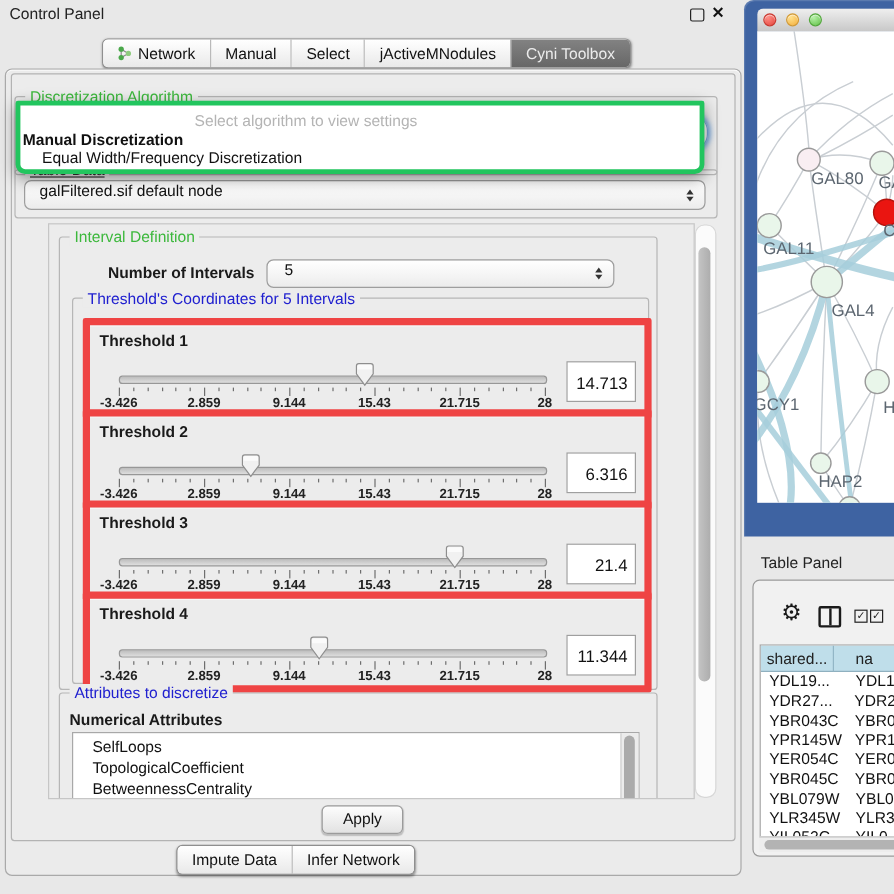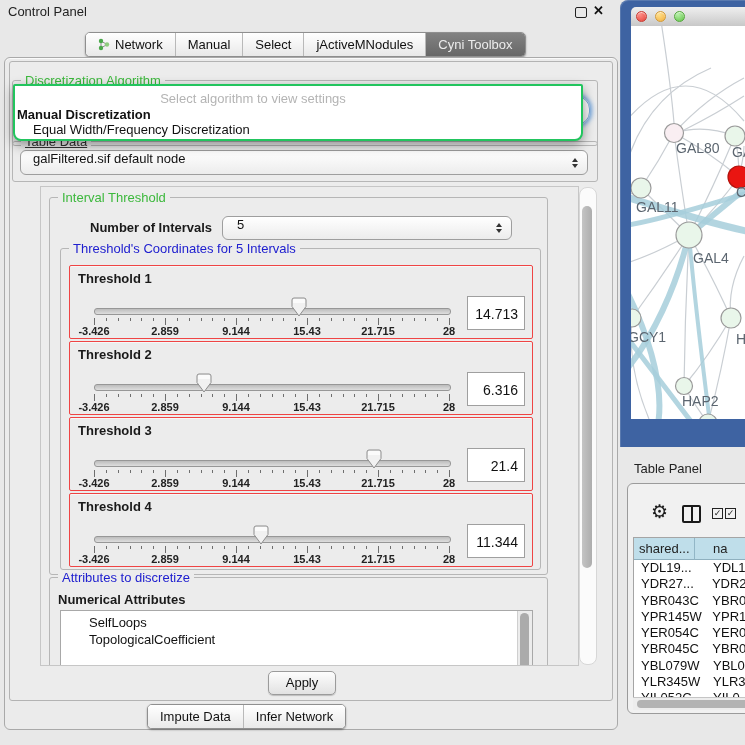--- a/index.html
+++ b/index.html
@@ -24,40 +24,40 @@
   .gtitle{position:absolute;top:-8px;left:8px;background:#ececec;padding:0 4px;font-size:13px;white-space:nowrap;}
   .g-green{color:#3cb83c;} .g-blue{color:#2020cf;} .g-plain{color:#333;text-decoration:underline;}
   .combo{background:linear-gradient(#ffffff,#ececec);border:1px solid #9e9e9e;border-radius:6px;
          font-size:13px;color:#111;display:flex;}
   .spin{position:absolute;right:9px;top:50%;transform:translateY(-50%);display:flex;flex-direction:column;gap:2px;}
   .spin i{display:block;width:0;height:0;border-left:3.5px solid transparent;border-right:3.5px solid transparent;}
   .spin .up{border-bottom:4px solid #333;}
   .spin .dn{border-top:4px solid #333;}
   .algo-combo{left:20px;top:96px;width:568px;height:27px;border-radius:13px;
               border:1px solid #79a5d8;box-shadow:0 0 4px 2px rgba(92,152,219,.85);}
-  .popup{left:13px;top:84px;width:566px;height:53px;background:#fff;border:2px solid #22c55e;
+  .popup{left:13px;top:84px;width:566px;height:53px;background:#fff;border:4px solid #22c55e;
          border-radius:2px 2px 8px 8px;box-shadow:0 4px 12px rgba(0,0,0,.4);}
   .popup .ph{position:absolute;top:5px;left:0;right:90px;text-align:center;color:#b4b4b4;font-size:13px;}
   .popup .opt{position:absolute;left:2px;font-size:13px;color:#111;white-space:nowrap;}
   .popup .opt.bold{font-weight:bold;}
   .viewport{left:40px;top:186px;width:537px;height:478px;overflow:hidden;border:1px solid #c6c6c6;background:#ececec;}
   .vscroll{left:579px;top:187px;width:16px;height:476px;background:#fbfbfb;border:1px solid #d7d7d7;border-radius:8px;}
   .vthumb{position:absolute;left:2px;width:10px;border-radius:5px;background:linear-gradient(90deg,#c4c4c4,#adadad);}
-  .thr-panel{position:absolute;left:8px;width:462px;height:72px;border:1px solid #ef4444;border-radius:2px;
+  .thr-panel{position:absolute;left:8px;width:462px;height:72px;border:6px solid #ef4444;border-radius:2px;
              background:#ececec;box-shadow:inset 0 1px 0 #f7f7f7;}
   .thr-label{position:absolute;left:8px;top:5px;font-size:13px;font-weight:bold;color:#1a1a1a;}
   .track{position:absolute;left:24px;top:42px;width:355px;height:5px;border-radius:3px;
          background:linear-gradient(#bdbdbd,#dedede);border:1px solid #979797;}
   .tick{position:absolute;width:1px;background:#6e6e6e;}
   .ticklab{position:absolute;transform:translateX(-50%);font-size:11px;font-weight:600;color:#222;white-space:nowrap;}
   .valbox{position:absolute;left:397px;top:30px;width:58px;height:34px;background:#fff;border:1px solid #9f9f9f;
           font-size:14px;text-align:right;line-height:34px;padding-right:6px;box-sizing:border-box;color:#111;}
   .thumb{position:absolute;top:31px;}
   .attr-list{position:absolute;left:10px;top:32px;width:473px;height:70px;background:#fff;border:1px solid #a8a8a8;}
-  .attr-list .item{font-size:13px;color:#111;padding-left:28px;line-height:17.3px;}
+  .attr-list .item{font-size:13px;color:#111;padding-left:16px;line-height:17.3px;}
   .attr-sb{position:absolute;right:0;top:0;bottom:0;width:14px;background:#ececec;border-left:1px solid #cfcfcf;}
   .attr-sb .t{position:absolute;left:2px;top:2px;width:9px;height:62px;border-radius:5px;background:#ababab;}
   .apply{left:268px;top:671px;width:66px;height:22px;border:1px solid #9b9b9b;border-radius:5px;
          background:linear-gradient(#fdfdfd,#e2e2e2);font-size:13px;text-align:center;line-height:21px;
          box-shadow:0 1px 1px rgba(0,0,0,.2);color:#111;}
   
   .netwin{left:620px;top:0;width:125px;height:447px;background:#3e63a2;border-radius:8px 0 0 0;
           box-shadow:inset 1px 1px 0 rgba(255,255,255,.15);}
   .net-titlebar{position:absolute;left:11px;top:7px;right:0;height:19px;border-radius:5px 0 0 0;
                 background:linear-gradient(#efefef,#c8c8c8);border-bottom:1px solid #98989a;}
@@ -142,21 +142,21 @@
   <div class="ph">Select algorithm to view settings</div>
   <div id="popupOpts">
       <div class="opt bold" style="top: 21px;">Manual Discretization</div>
       <div class="opt" style="top: 36px; margin-left: 16px;">Equal Width/Frequency Discretization</div>
     </div>
 </div>
 
 <div class="abs viewport" id="viewport">
 
   <div class="abs groupbox" style="left:8px;top:10px;width:497px;height:376px;">
-    <span class="gtitle g-green" style="background:#ececec;">Interval Threshold</span>
+    <span class="gtitle g-green" style="background:#ececec;">Interval Definition</span>
     <div style="position:absolute;left:40px;top:22px;font-size:13px;font-weight:bold;">Number of Intervals</div>
     <div class="combo" style="position:absolute;left:172px;top:18px;width:290px;height:24px;padding-left:14px;box-sizing:border-box;">
       <span>5</span>
       <span class="spin">
           <i class="up"></i>
           <i class="dn"></i>
         </span>
     </div>
 
     <div class="groupbox" style="position:absolute;left:10px;top:50px;width:479px;height:320px;">
@@ -349,20 +349,21 @@
         </div>
     </div>
   </div>
 
   <div class="abs groupbox" style="left:8px;top:390px;width:497px;height:110px;">
     <span class="gtitle g-blue">Attributes to discretize</span>
     <div style="position:absolute;left:8px;top:14px;font-size:13px;font-weight:bold;">Numerical Attributes</div>
     <div class="attr-list" id="attrList" style="padding-top: 3px; box-sizing: border-box;">
       <div class="item">SelfLoops</div>
         <div class="item">TopologicalCoefficient</div>
+        <div class="item">BetweennessCentrality</div>
         <div class="attr-sb">
           <div class="t"></div>
         </div>
     </div>
   </div>
 </div>
 
 <div class="abs vscroll">
   <div class="vthumb" style="top:18px;height:362px;"></div>
 </div>

